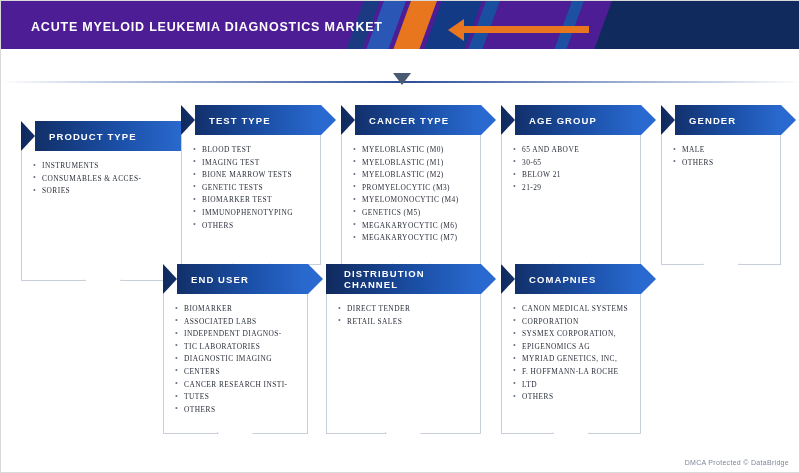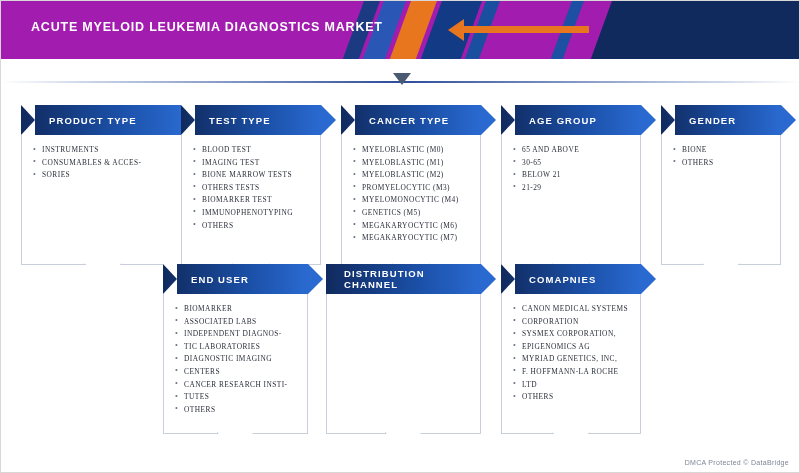--- a/index.html
+++ b/index.html
@@ -8,22 +8,22 @@
     width: 800px; height: 473px;
     font-family: "Liberation Sans", sans-serif;
     background: #ffffff;
     position: relative;
     overflow: hidden;
     border: 1px solid #d8d8d8;
   }
 
   
   .header {
-    position: absolute; left: 0; top: 0; width: 800px; height: 58px;
-    background: #a21caf;
+    position: absolute; left: 0; top: 0; width: 800px; height: 48px;
+    background: #4c1d95;
     overflow: hidden;
   }
   .header-title {
     position: absolute; left: 30px; top: 19px;
     color: #ffffff;
     font-size: 12.5px;
     letter-spacing: 0.8px;
     font-weight: bold;
     white-space: nowrap;
   }
@@ -139,21 +139,21 @@
   <div class="stripe s4"></div>
   <div class="stripe s5"></div>
   <div class="stripe s7"></div>
   <div class="arrow-left-head"></div>
   <div class="arrow-left-bar"></div>
   <div class="header-title">ACUTE MYELOID LEUKEMIA DIAGNOSTICS MARKET</div>
 </div>
 <div class="header-rule"></div>
 <div class="down-arrow"></div>
 
-<div class="col" style="left:20px; top:104px; width:164px;">
+<div class="col" style="left:20px; top:120px; width:164px;">
   <div class="col-head">
     <span>PRODUCT TYPE</span>
   </div>
   <div class="col-body notch-wrap" style="height:130px;">
     <ul>
       <li>INSTRUMENTS</li>
       <li>CONSUMABLES &amp; ACCES-</li>
       <li style="padding-left:10px;">SORIES</li>
     </ul>
     <div class="notch-shape"></div>
@@ -162,21 +162,21 @@
 
 <div class="col" style="left:180px; top:104px; width:140px;">
   <div class="col-head">
     <span>TEST TYPE</span>
   </div>
   <div class="col-body notch-wrap" style="height:130px;">
     <ul>
       <li>BLOOD TEST</li>
       <li>IMAGING TEST</li>
       <li>BIONE MARROW TESTS</li>
-      <li>OTHERS TESTS</li>
+      <li>GENETIC TESTS</li>
       <li>BIOMARKER TEST</li>
       <li>IMMUNOPHENOTYPING</li>
       <li>OTHERS</li>
     </ul>
     <div class="notch-shape"></div>
   </div>
 </div>
 
 <div class="col" style="left:340px; top:104px; width:140px;">
   <div class="col-head">
@@ -211,21 +211,21 @@
     <div class="notch-shape"></div>
   </div>
 </div>
 
 <div class="col" style="left:660px; top:104px; width:120px;">
   <div class="col-head">
     <span>GENDER</span>
   </div>
   <div class="col-body notch-wrap" style="height:130px;">
     <ul>
-      <li>BIONE</li>
+      <li>MALE</li>
       <li>OTHERS</li>
     </ul>
     <div class="notch-shape"></div>
   </div>
 </div>
 
 <div class="col" style="left:162px; top:263px; width:145px;">
   <div class="col-head">
     <span>END USER</span>
   </div>
@@ -243,20 +243,24 @@
     </ul>
     <div class="notch-shape"></div>
   </div>
 </div>
 
 <div class="col" style="left:325px; top:263px; width:155px;">
   <div class="col-head no-notch">
     <span>DISTRIBUTION CHANNEL</span>
   </div>
   <div class="col-body notch-wrap" style="height:140px;">
+    <ul>
+      <li>DIRECT TENDER</li>
+      <li>RETAIL SALES</li>
+    </ul>
     <div class="notch-shape"></div>
   </div>
 </div>
 
 <div class="col" style="left:500px; top:263px; width:140px;">
   <div class="col-head">
     <span>COMAPNIES</span>
   </div>
   <div class="col-body notch-wrap" style="height:140px;">
     <ul>

